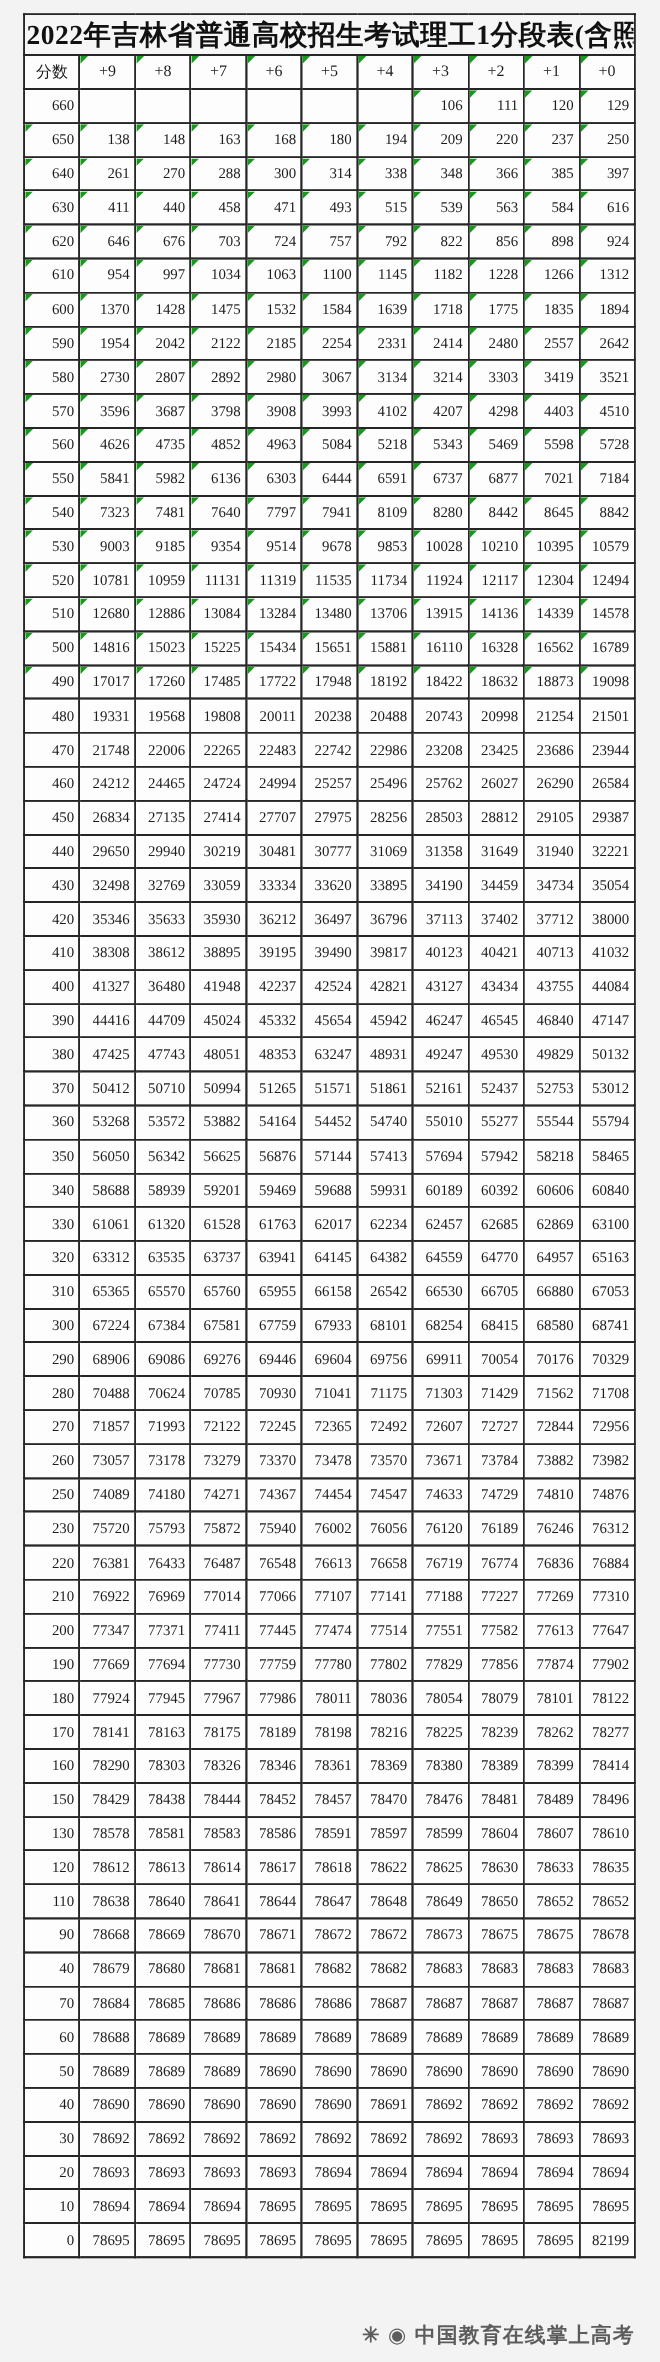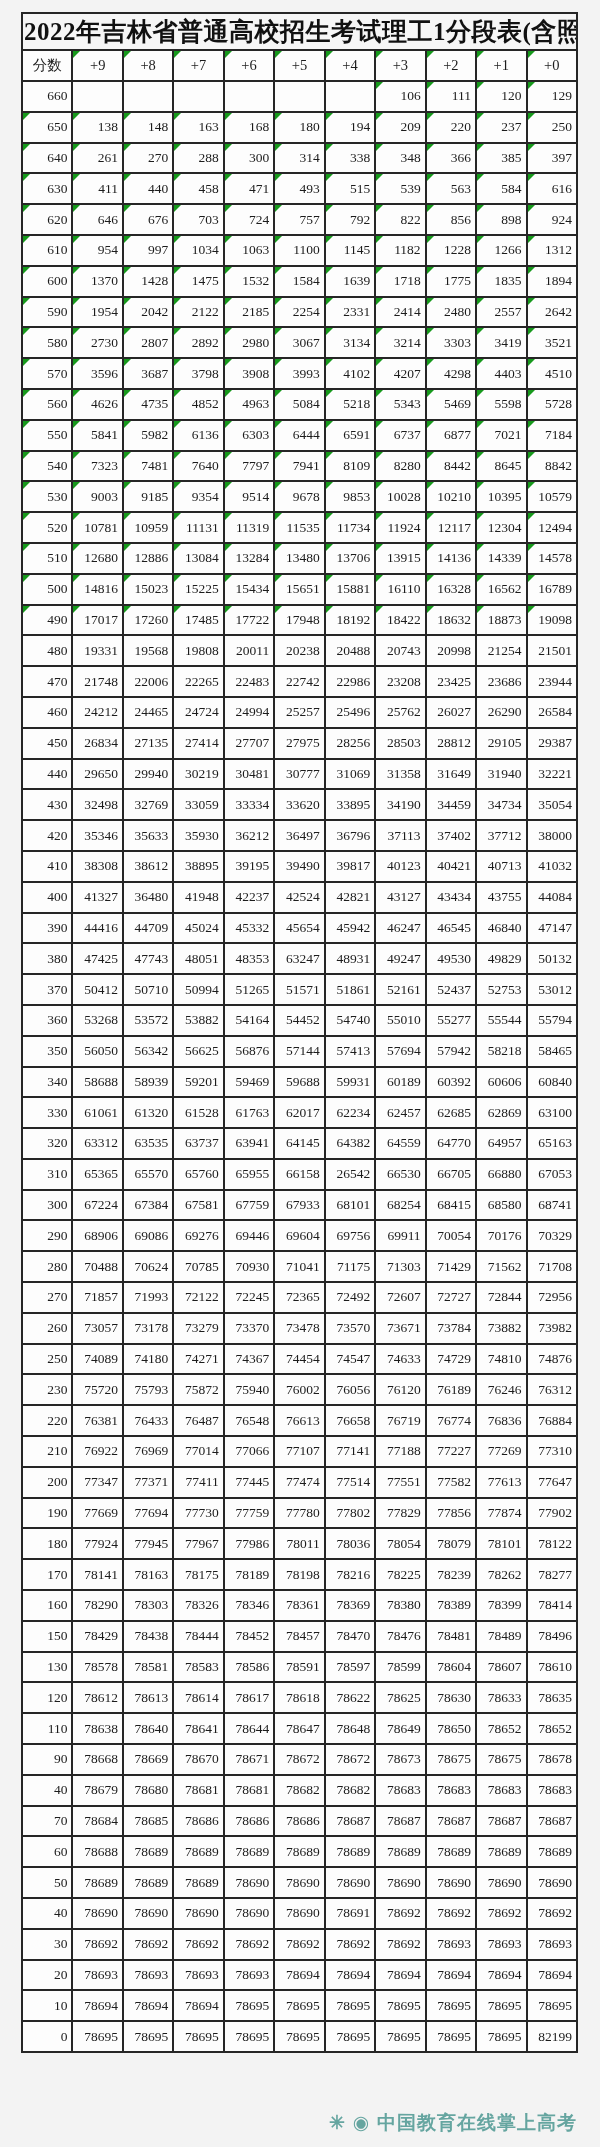--- a/index.html
+++ b/index.html
@@ -66,21 +66,21 @@
     border-top: 7px solid #17991c;
     border-right: 7px solid transparent;
     pointer-events: none;
   }
   .watermark {
     position: absolute;
     top: 2110px;
     right: 22px;
     font-size: 19px;
     font-weight: bold;
-    color: #0f766e;
+    color: #000000;
     opacity: 0.62;
     letter-spacing: 1px;
     white-space: nowrap;
     z-index: 5;
   }
   .watermark span { margin-right: 1px; }
 </style>
 </head>
 <body>
 

